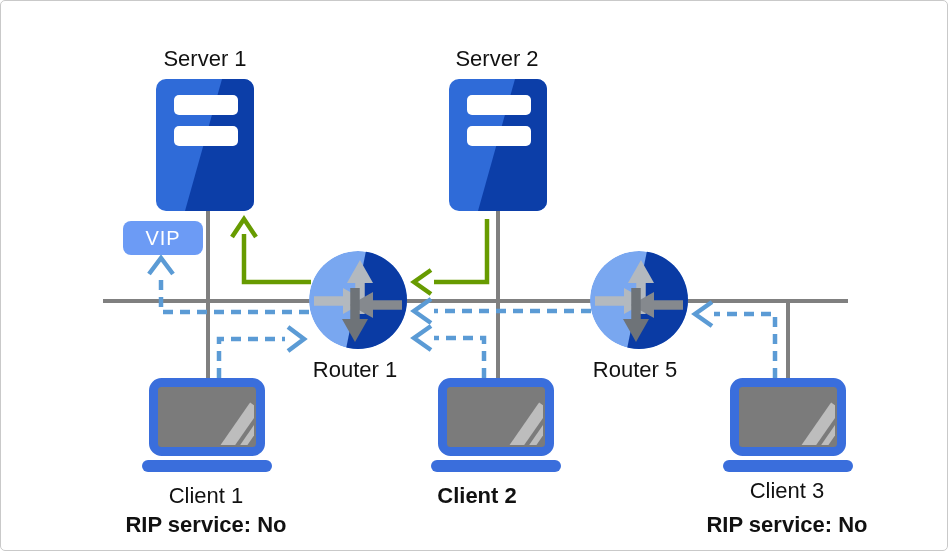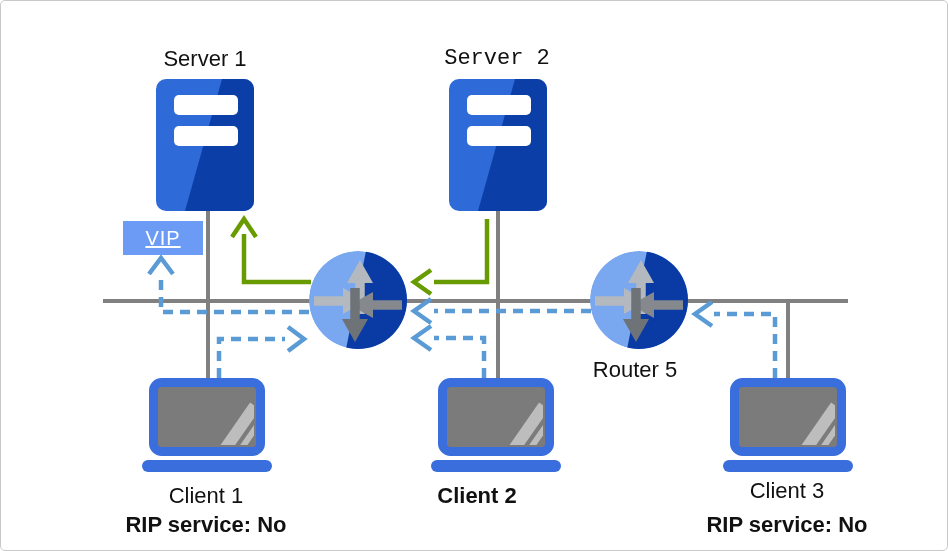--- a/index.html
+++ b/index.html
@@ -9,23 +9,23 @@
     overflow:hidden; font-family:"Liberation Sans", sans-serif;
   }
   .layer { position:absolute; left:0; top:0; width:948px; height:551px; }
   .lbl {
     position:absolute; width:160px; text-align:center;
     font-size:22px; line-height:21px; color:#111111;
   }
   .lbl.wide { width:220px;font-weight:bold; }
   .vip {
     position:absolute; left:122px; top:220px; width:80px; height:34px;
-    background:#6C9BF5; border-radius:0; color:#ffffff;
+    background:#6C9BF5; border-radius:8px; color:#ffffff;
     font-size:20px; letter-spacing:1px;
-    display:flex; align-items:center; justify-content:center;text-decoration:underline;
+    display:flex; align-items:center; justify-content:center;
   }
 </style>
 </head>
 <body>
 
 <div class="canvas">
 
   <svg class="layer" viewBox="0 0 948 551">
     <defs>
       <clipPath id="server-clip">
@@ -138,21 +138,22 @@
         <line x1="74" y1="74" x2="106" y2="28" stroke-width="12"></line>
         <line x1="90" y1="74" x2="112" y2="42" stroke-width="6"></line>
       </g>
       <rect x="-7" y="82" width="130" height="12" rx="6" fill="#3A6EDC"></rect>
     </g>
   </svg>
 
   <div class="vip">VIP</div>
 
   <div class="lbl" style="left:124px; top:47px;">Server 1</div>
-  <div class="lbl" style="left:416px; top:47px;font-family:Liberation Mono, monospace;">Server 2</div>
+  <div class="lbl" style="left:416px; top:47px;">Server 2</div>
+  <div class="lbl" style="left:274px; top:358px;">Router 1</div>
   <div class="lbl" style="left:554px; top:358px;">Router 5</div>
   <div class="lbl" style="left:125px; top:484px;">Client 1</div>
   <div class="lbl" style="left:396px; top:484px;font-weight:bold;">Client 2</div>
   <div class="lbl" style="left:706px; top:479px;">Client 3</div>
   <div class="lbl wide" style="left:95px;  top:513px;">RIP service: No</div>
   <div class="lbl wide" style="left:676px; top:513px;">RIP service: No</div>
 
 </div>
 
 </body></html>

